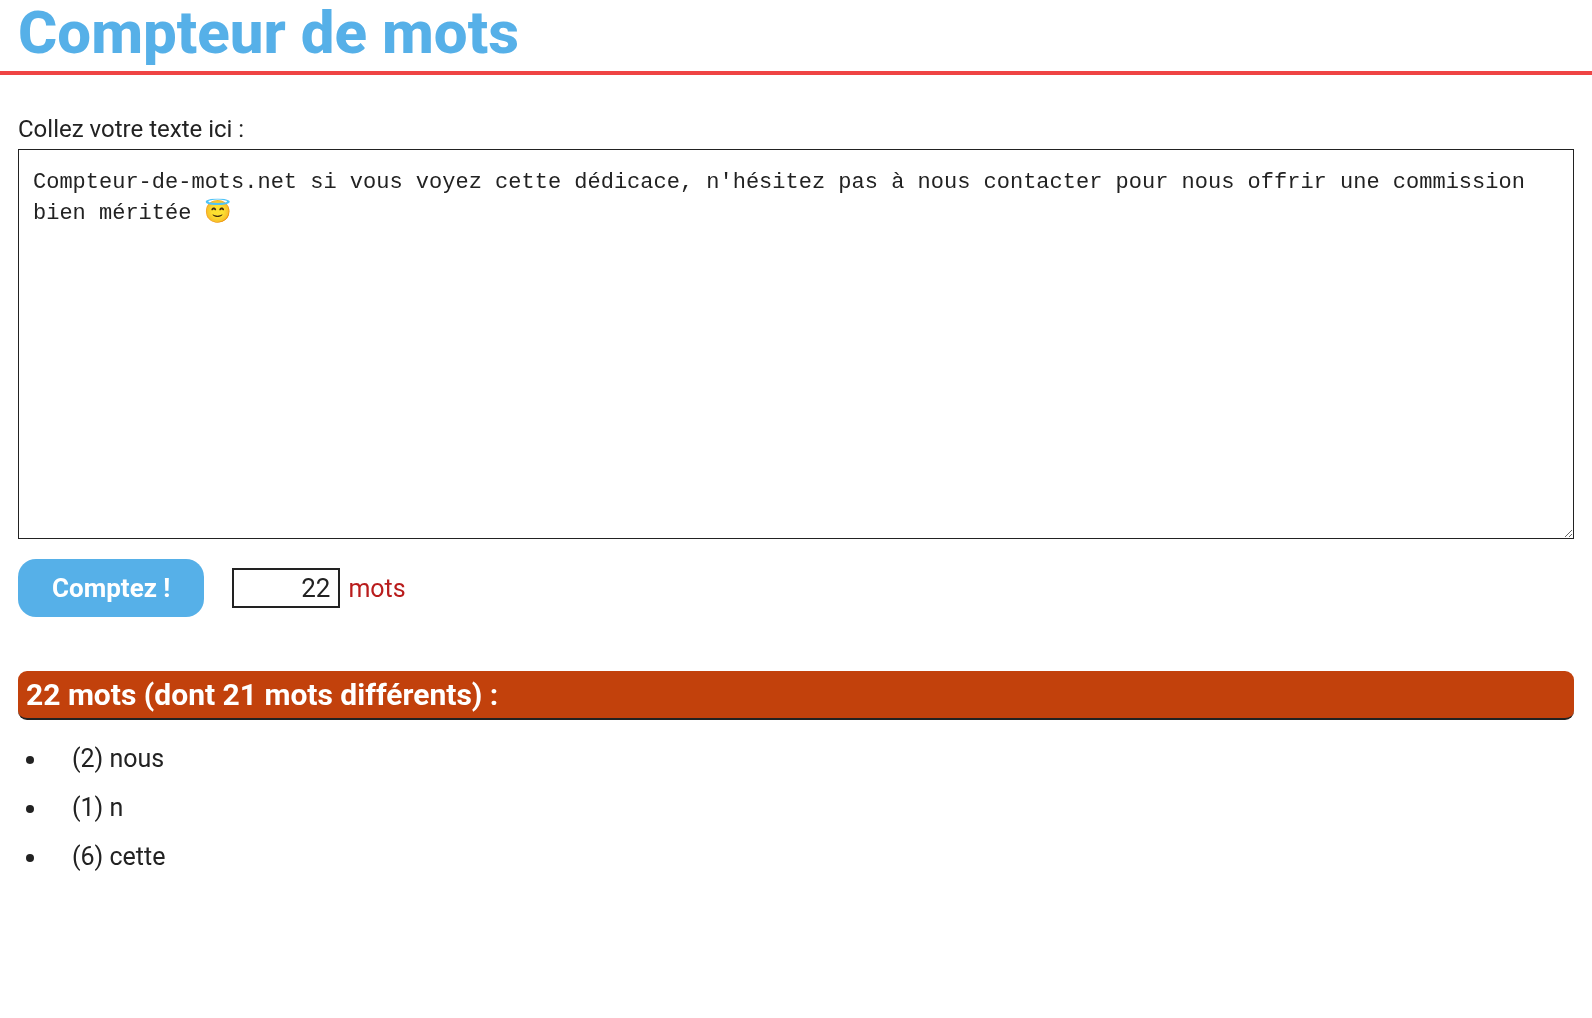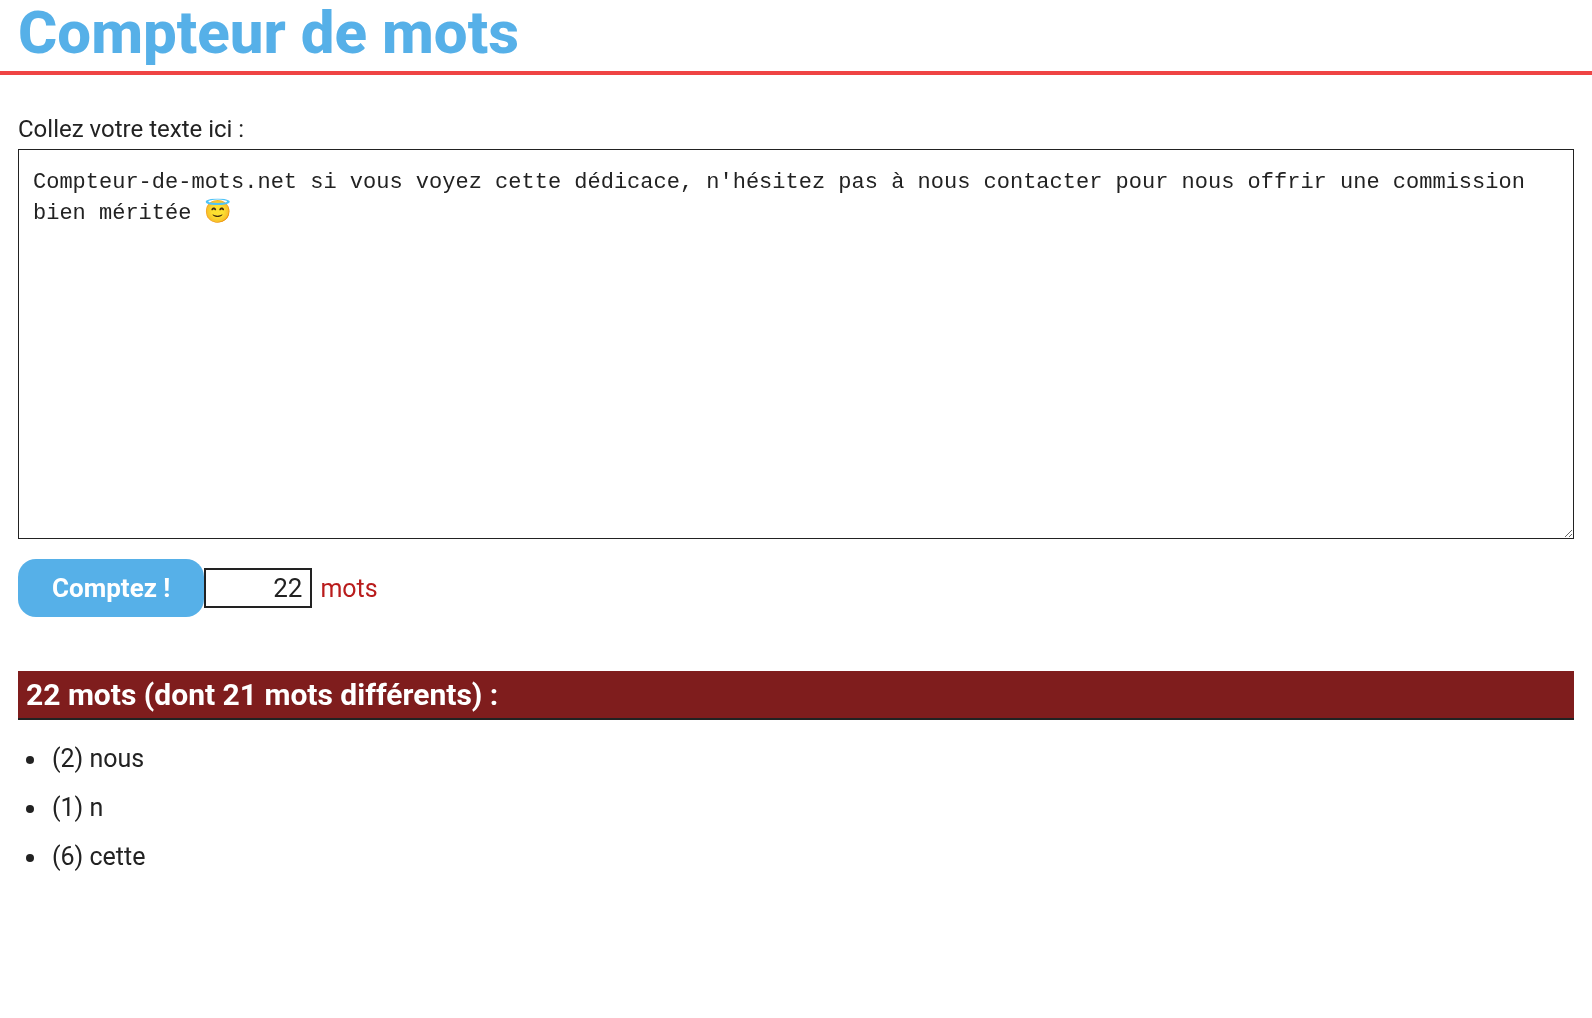--- a/index.html
+++ b/index.html
@@ -38,20 +38,21 @@
       font-family: "Courier New", Courier, monospace;
       font-size: 22px;
       line-height: 1.4;
       resize: both;
       overflow: auto;
       color: #222;
     }
     .controls-row {
       display: flex;
       align-items: center;
+      gap: 28px;
       margin-top: 16px;
     }
     .count-button {
       background: #56b0e8;
       color: #ffffff;
       border: none;
       border-radius: 18px;
       padding: 14px 34px;
       font-size: 26px;
       font-weight: 700;
@@ -71,40 +72,41 @@
       text-align: right;
       padding: 0 8px;
       font-family: inherit;
       color: #222;
     }
     .result-label {
       font-size: 25px;
       color: #b91c1c;
     }
     .summary-bar {
-      background: #7f1d1d;
+      background: #c2410c;
       color: #ffffff;
       font-size: 30px;
       font-weight: 700;
       padding: 6px 8px;
       margin-top: 54px;
       border-bottom: 2px solid #222;
+      border-radius: 9px;
     }
     .word-list {
       list-style: disc;
       padding-left: 30px;
       margin-top: 14px;
     }
     .word-list li {
       font-size: 25px;
       color: #222;
       padding: 10px 0;
     }
     .word-list li span {
-      margin-left: 4px;
+      margin-left: 24px;
     }
   </style>
 </head>
 <body>
 
 <div class="header">
   <h1 class="page-title">Compteur de mots</h1>
 </div>
 
 <div class="content">

